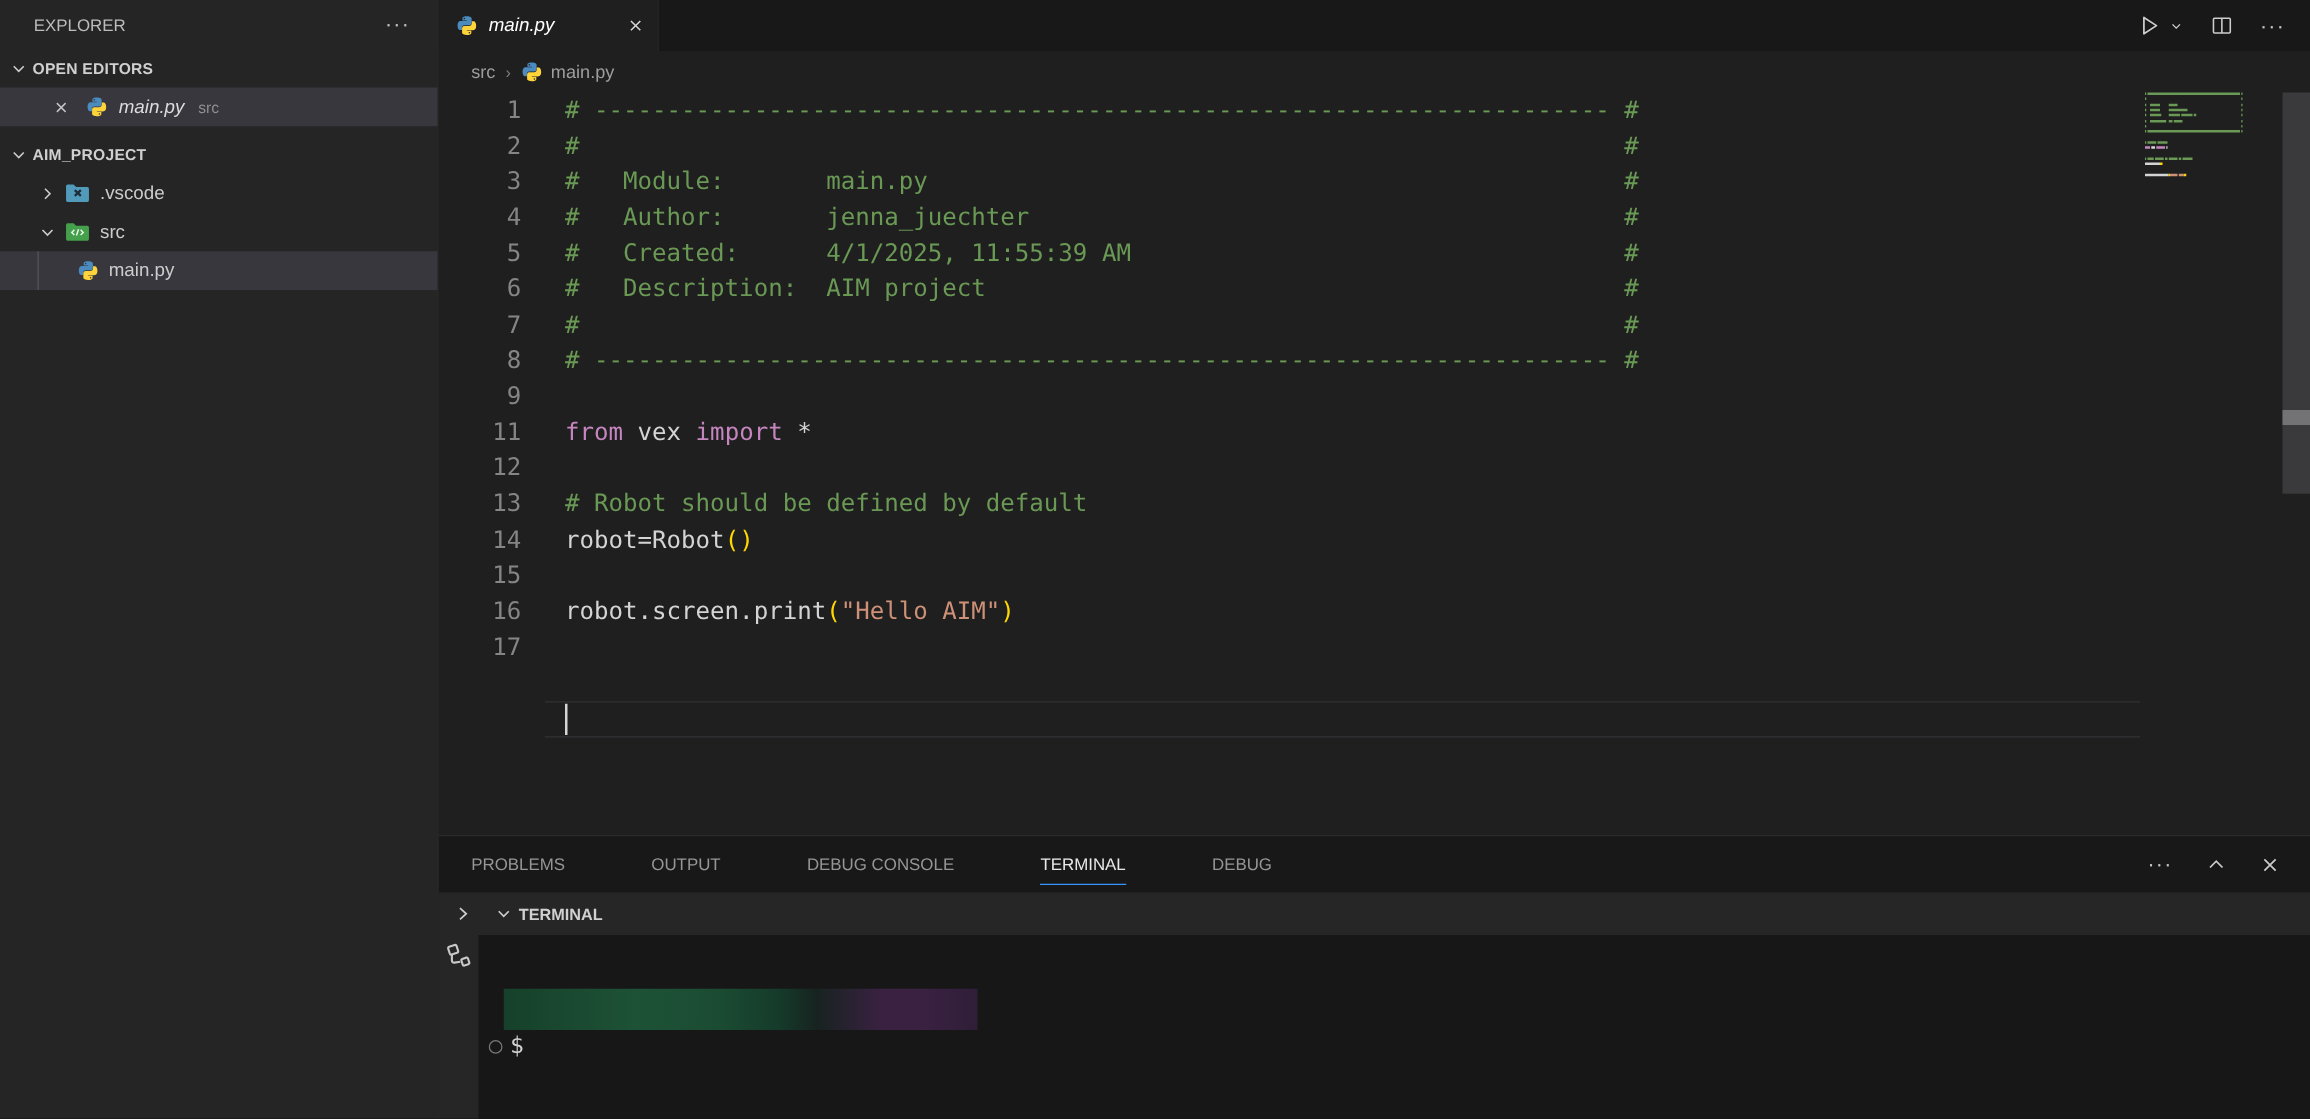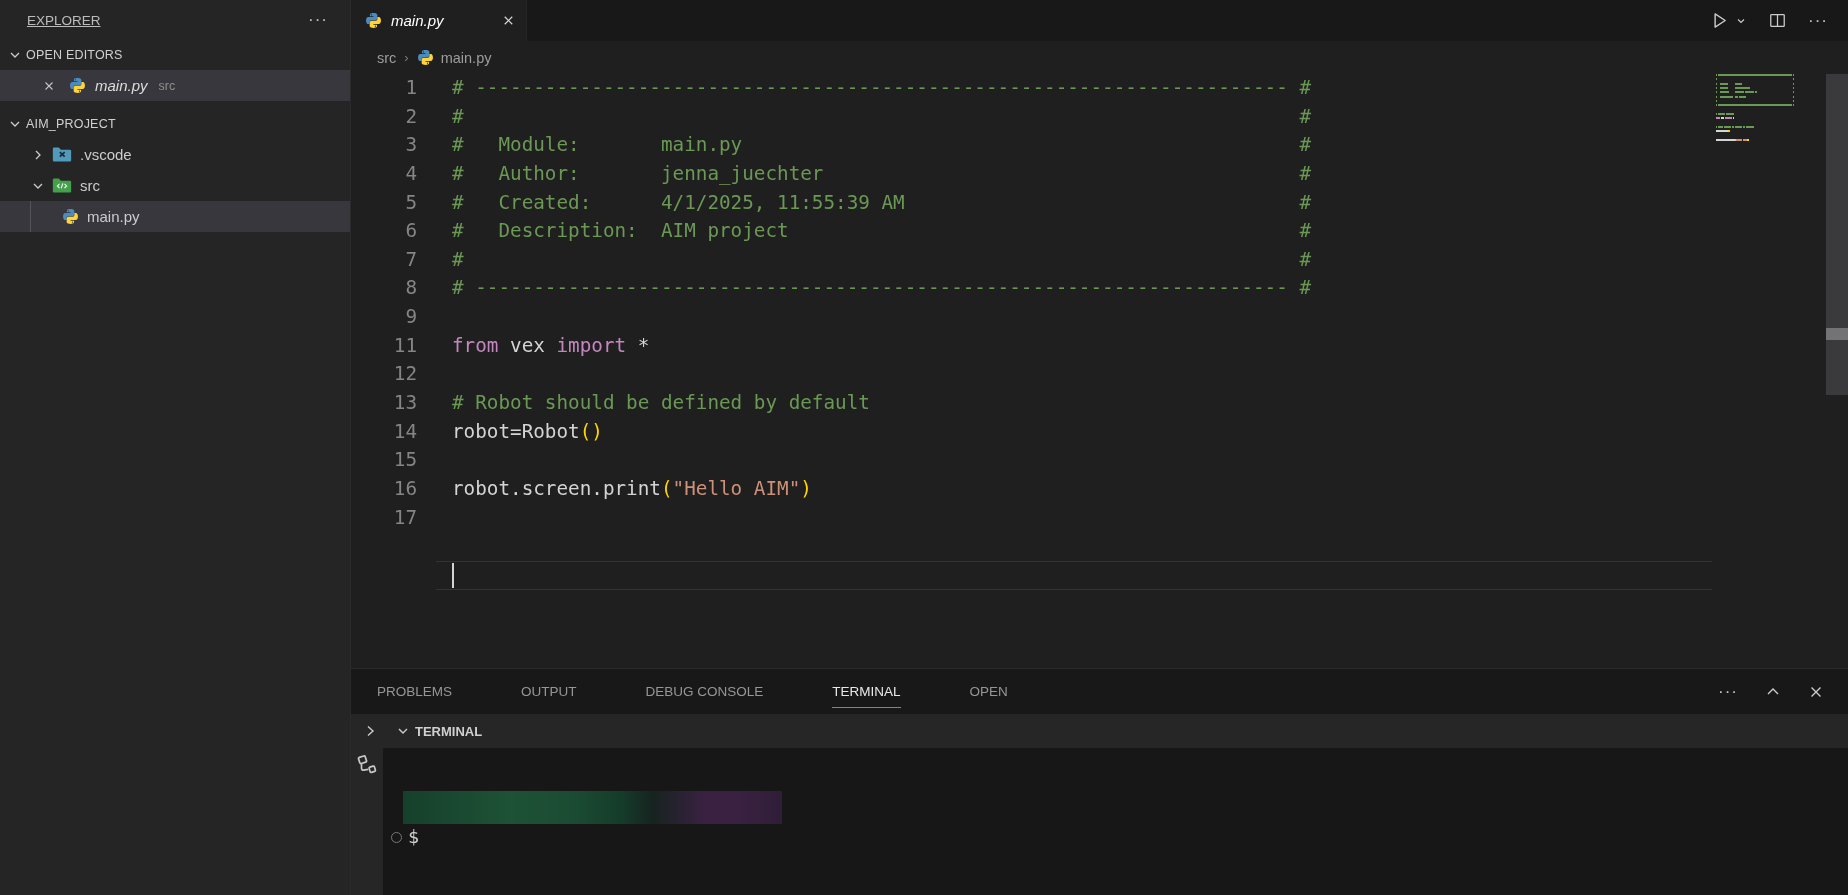--- a/index.html
+++ b/index.html
@@ -9,24 +9,24 @@
     background:#1f1f1f; font-family:"Liberation Sans", sans-serif;
     color:#cccccc; -webkit-font-smoothing:antialiased;
   }
   svg { display:block; }
 
   
   .sidebar { position:absolute; left:0; top:0; width:351px; height:895px;
     background:#252526; border-right:1px solid #2a2a2a; }
   .sb-header { height:40px; display:flex; align-items:center; justify-content:space-between;
     padding:0 22px 0 27px; }
-  .sb-title { font-size:13.5px; color:#bcbcbc;text-decoration:underline; }
+  .sb-title { font-size:13.5px; color:#bcbcbc; }
   .icon-ellipsis { font-size:17px; letter-spacing:1px; color:#c5c5c5; cursor:pointer; line-height:10px; }
   .section-header { height:30px; display:flex; align-items:center; padding-left:7px; cursor:pointer; }
-  .section-header .label { font-size:12.5px; font-weight:normal; color:#d0d0d0; margin-left:3px; letter-spacing:.2px; }
+  .section-header .label { font-size:12.5px; font-weight:bold; color:#d0d0d0; margin-left:3px; letter-spacing:.2px; }
   .row { display:flex; align-items:center; height:31px; position:relative; cursor:pointer; }
   .row.selected { background:#37373d; }
   .oe-item { padding-left:42px; }
   .oe-item .close-x { margin-right:13px; }
   .oe-name { font-style:italic; font-size:15px; color:#dcdcdc; margin-left:9px; }
   .oe-badge { font-size:12.5px; color:#8f8f8f; margin-left:11px; }
   .tree-item .label { font-size:15px; color:#cccccc; margin-left:8px; }
   .indent1 { padding-left:30px; }
   .indent2 { padding-left:62px; }
   .guide { position:absolute; left:30px; top:0; bottom:0; width:1px; background:#55555a; }
@@ -257,21 +257,21 @@
       <div class="sb-cursor-mark"></div>
     </div>
   </div>
 
   <div class="panel">
     <div class="panel-tabs" id="panel-tabs">
         <div class="ptab">PROBLEMS</div>
         <div class="ptab">OUTPUT</div>
         <div class="ptab">DEBUG CONSOLE</div>
         <div class="ptab active">TERMINAL</div>
-        <div class="ptab">OPEN</div>
+        <div class="ptab">DEBUG</div>
       </div>
     <div class="panel-actions">
       <span class="icon-ellipsis">···</span>
       <svg width="16" height="16" viewBox="0 0 16 16">
           <path d="M3 10 L8 5 L13 10" fill="none" stroke="#cccccc" stroke-width="1.4"></path>
         </svg>
       <svg width="16" height="16" viewBox="0 0 16 16">
           <path d="M3.5 3.5 L12.5 12.5 M12.5 3.5 L3.5 12.5" stroke="#cccccc" stroke-width="1.4"></path>
         </svg>
     </div>

